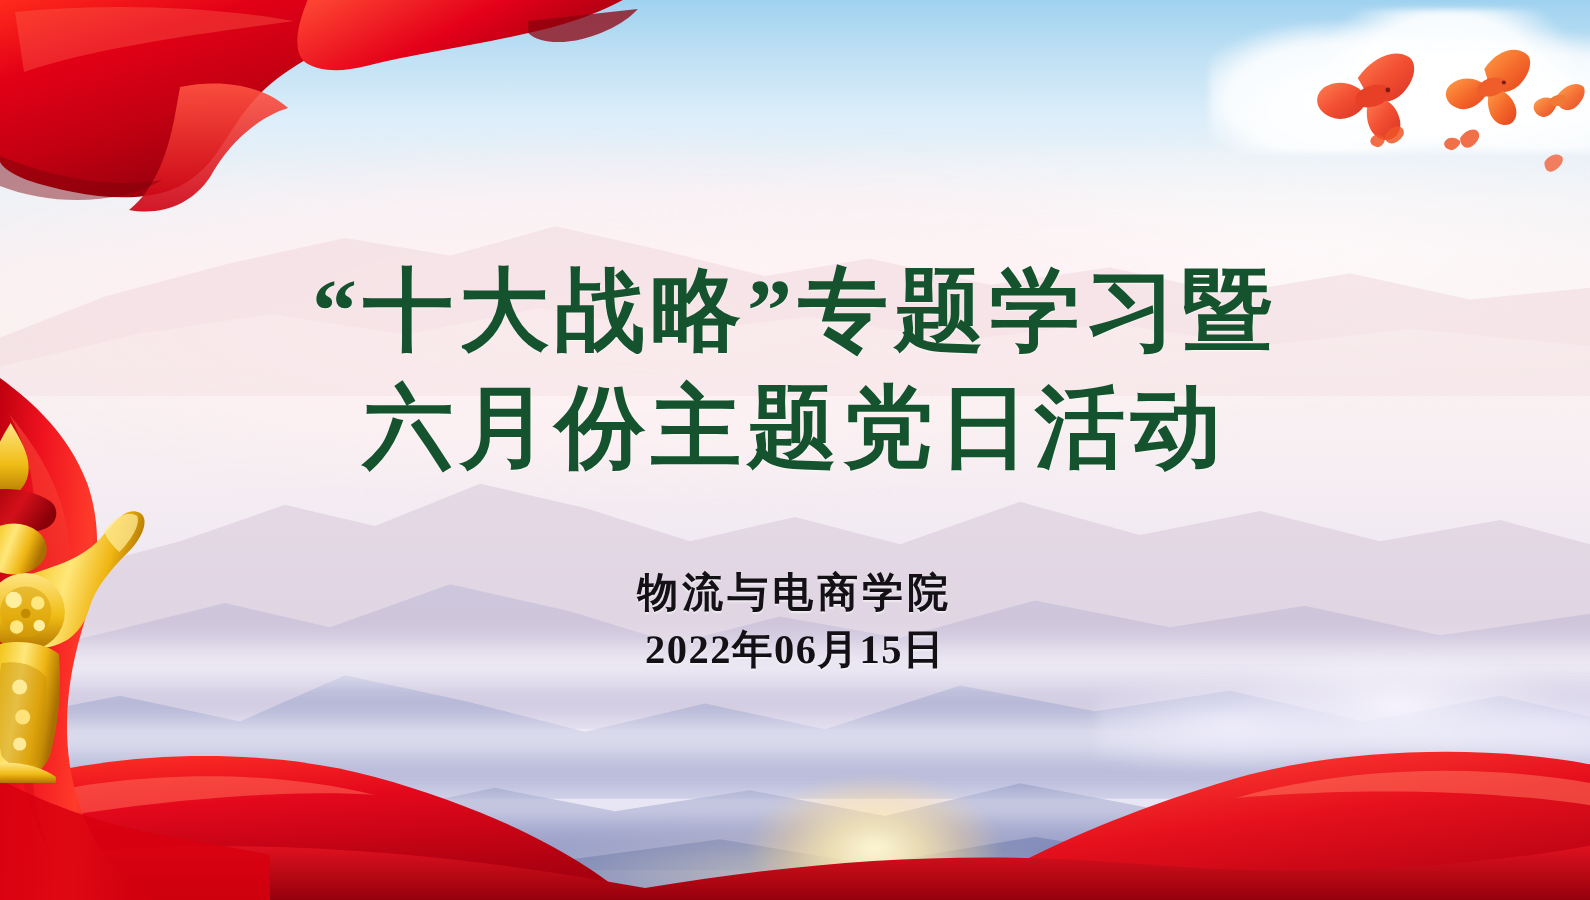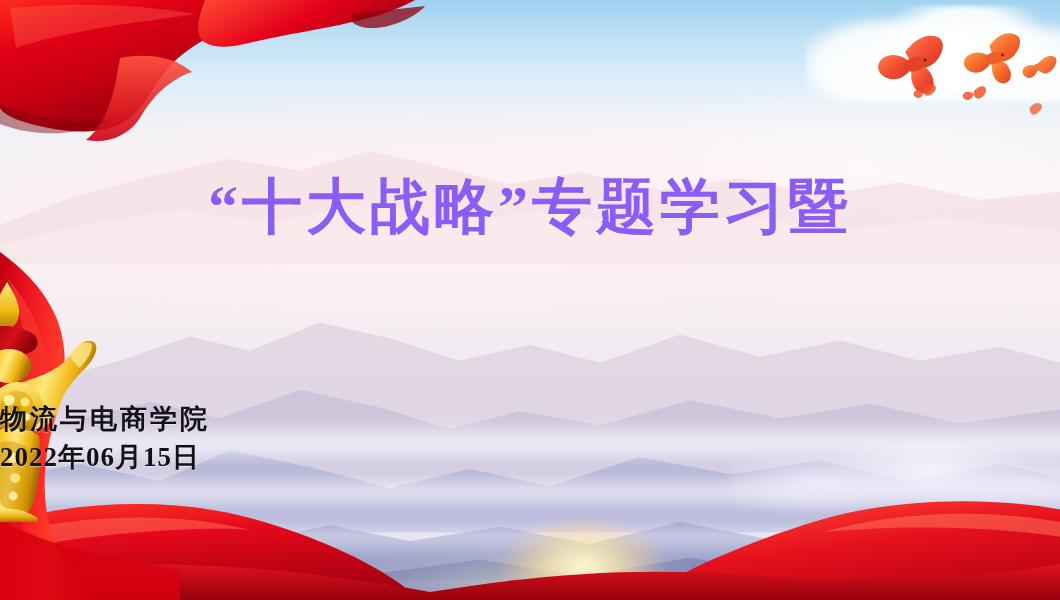--- a/index.html
+++ b/index.html
@@ -184,34 +184,35 @@
 
   
   .title-block {
     position: absolute;
     left: 0; right: 0;
     top: 168px;
     text-align: center;
     z-index: 20;
   }
   .title-line {
-    color: #8b5cf6;
+    color: #14532d;
     font-family: "Liberation Serif", "DejaVu Serif", serif;
     font-weight: 700;
     font-size: 60px;
     line-height: 78px;
     letter-spacing: 4px;
     white-space: nowrap;
     text-shadow: 0 1px 1px rgba(255,255,255,.55);
   }
 
   .subtitle-block {
     position: absolute;
     left: 0; right: 0;
-    top: 400px;
+    top: 376px;
+    text-align: center;
     z-index: 20;
   }
   .sub-line {
     color: #131116;
     font-family: "Liberation Serif", "DejaVu Serif", serif;
     font-weight: 700;
     font-size: 27px;
     line-height: 38px;
     letter-spacing: 3px;
     white-space: nowrap;
@@ -465,20 +466,21 @@
         <path d="M104,82 C101,79 96,79 94,82 C92,85 95,88 99,88 C102,87 104,84 104,83 Z" fill="#f0582a"></path>
       </g>
       <g opacity=".8">
         <path d="M160,96 C164,90 170,90 172,93 C173,96 170,100 166,102 C162,104 160,100 160,97 Z" fill="#f2603a"></path>
       </g>
     </svg>
   </div>
 
   <div class="title-block">
     <div class="title-line">“十大战略”专题学习暨</div>
+    <div class="title-line">六月份主题党日活动</div>
   </div>
 
   <div class="subtitle-block">
     <div class="sub-line">物流与电商学院</div>
     <div class="sub-date">2022年06月15日</div>
   </div>
 
 </div>
 
 </body></html>

